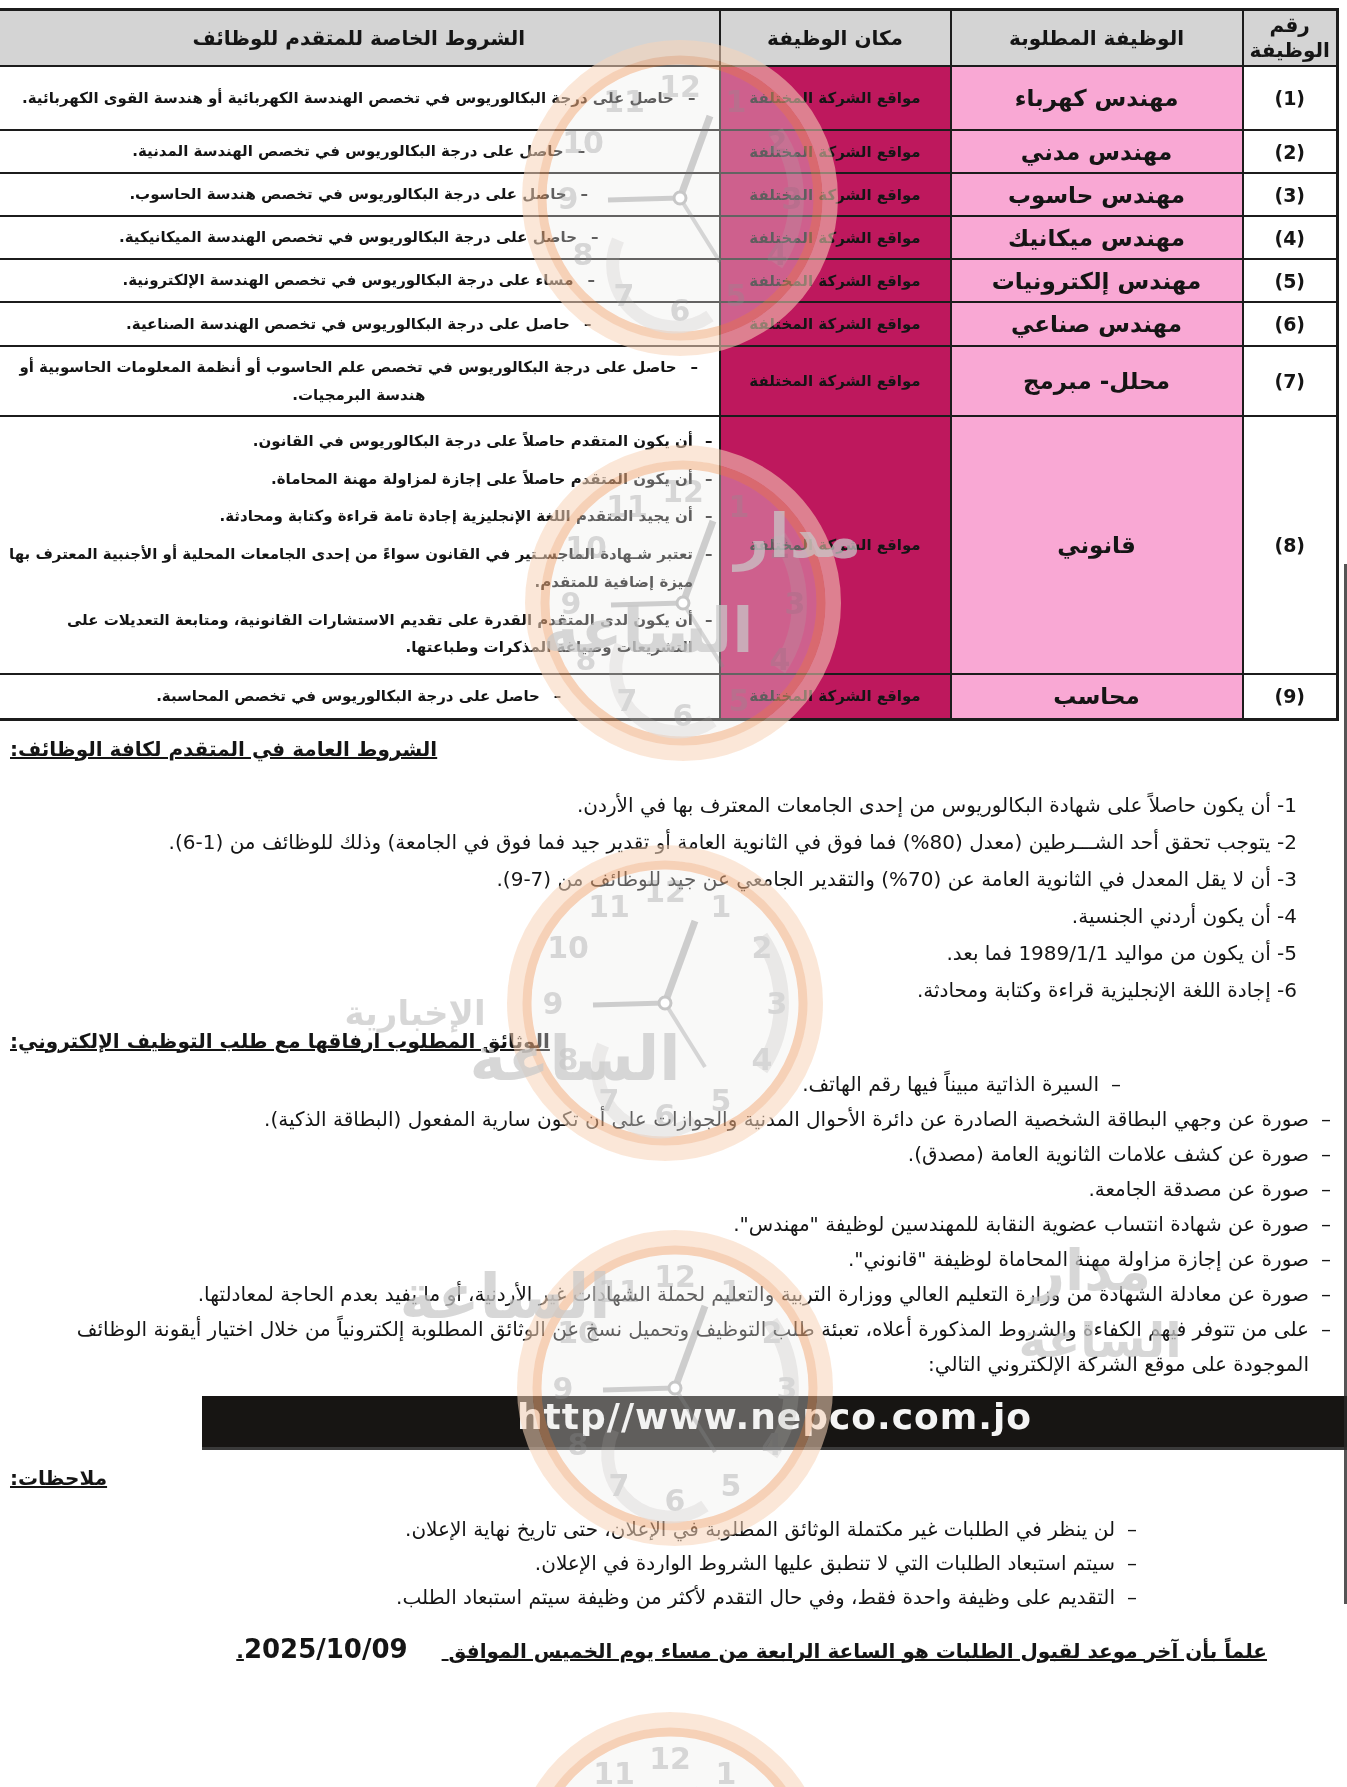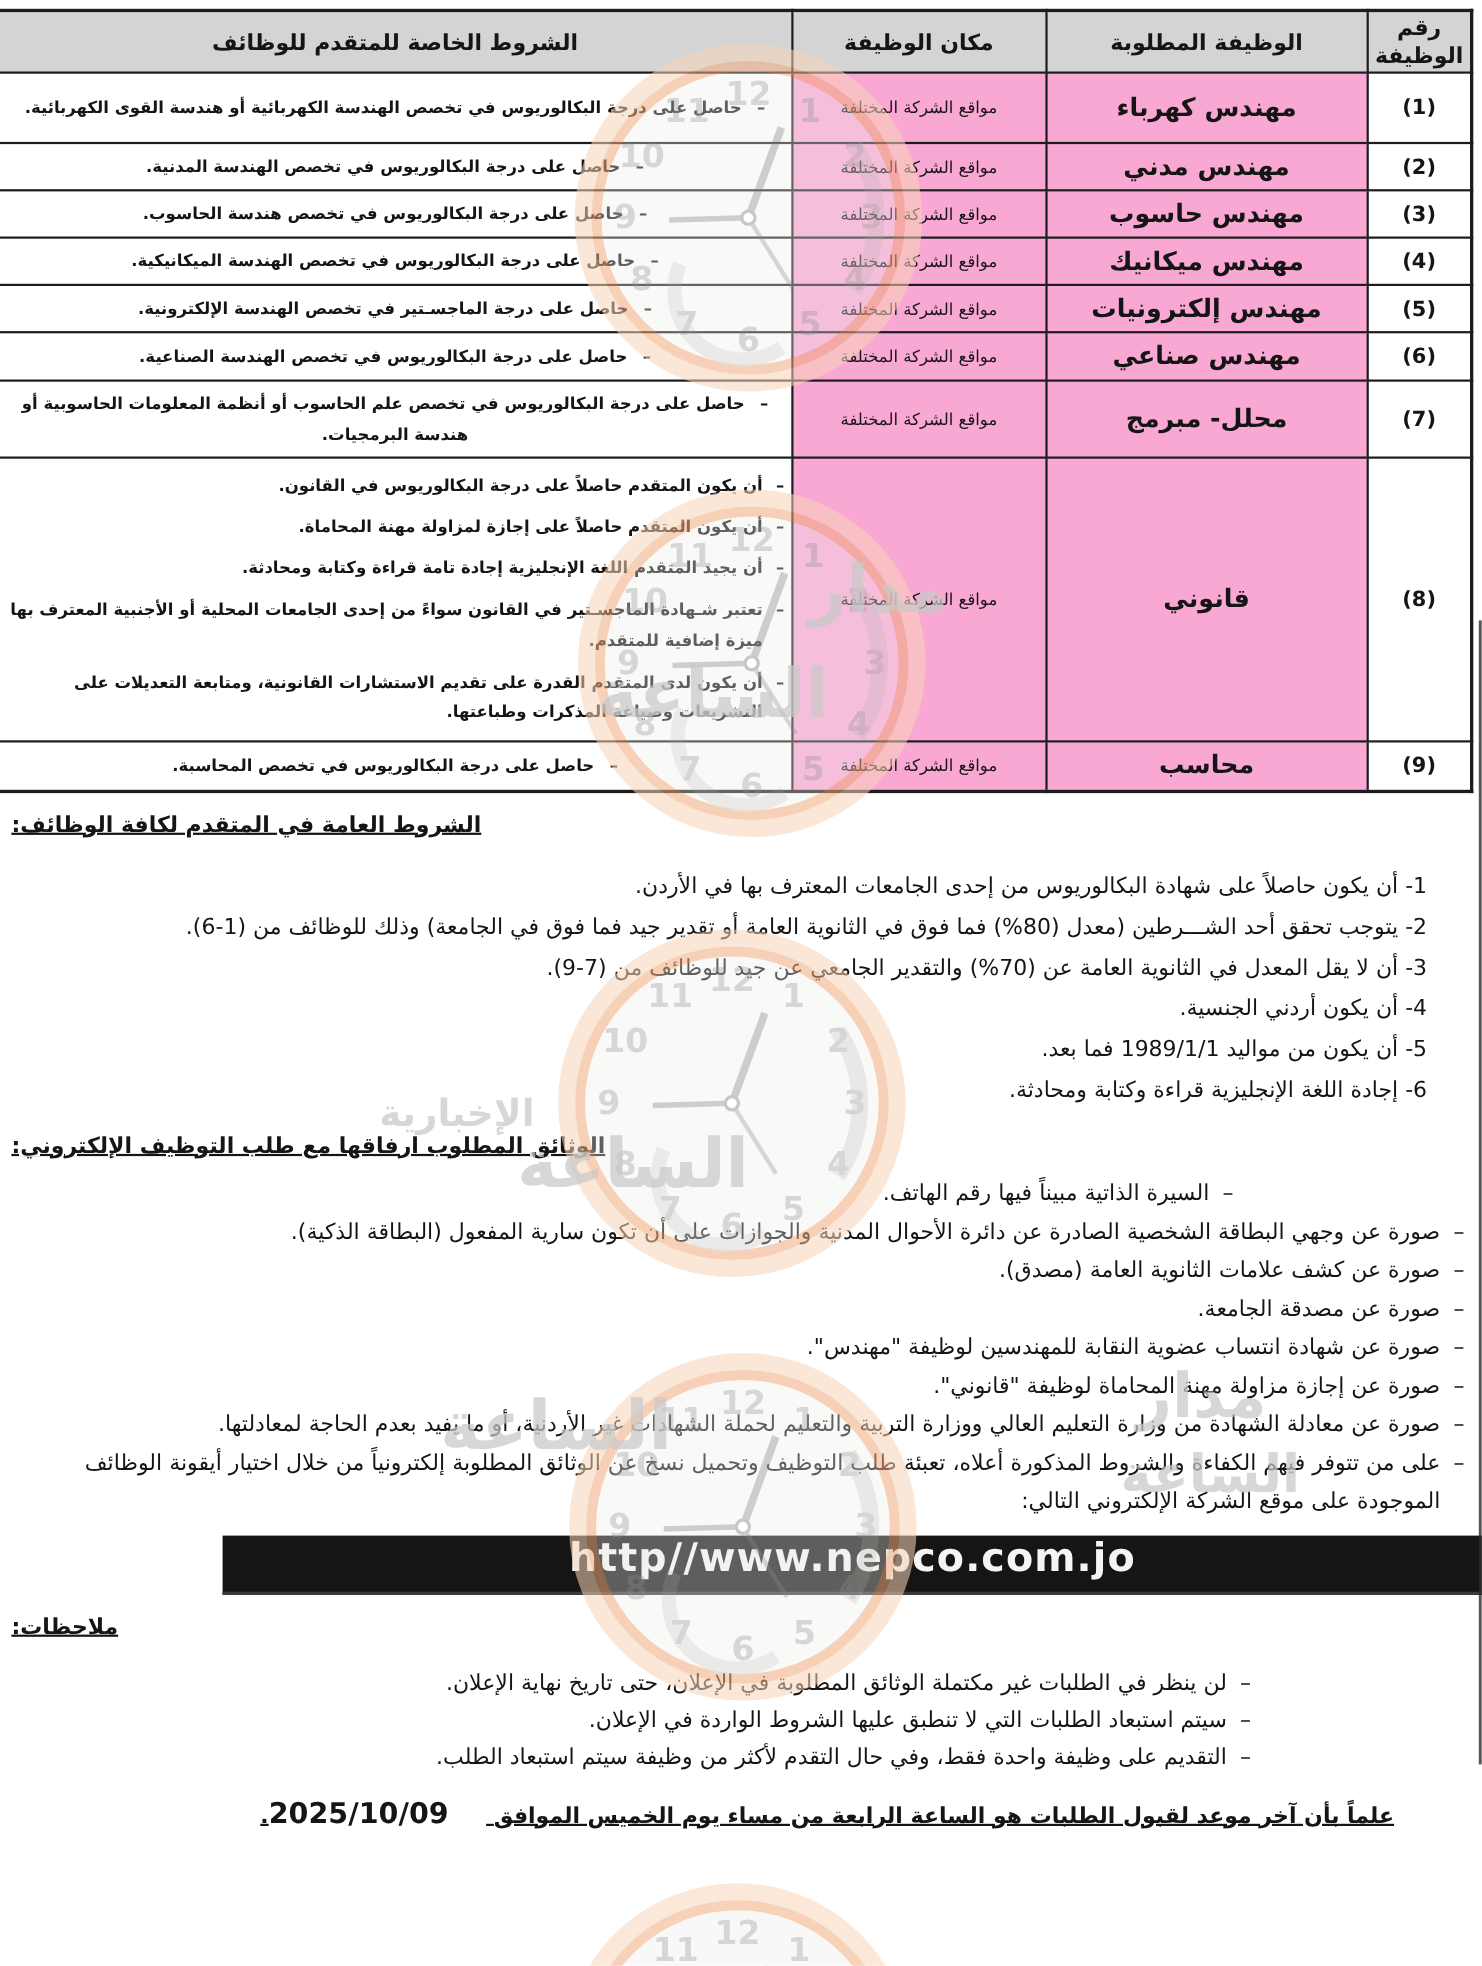--- a/index.html
+++ b/index.html
@@ -19,21 +19,21 @@
   table.jobs th, table.jobs td {
     border:2px solid #1c1c1c; vertical-align:middle;
     padding:2px 6px; text-align:center;
   }
   table.jobs thead th {
     background:#d4d4d4; font-size:20px; font-weight:bold; height:52px; line-height:1.25;
   }
   th.col-num { font-size:18px; }
   td.cell-num { font-size:19px; font-weight:bold; background:#ffffff; }
   td.cell-title { font-size:23px; font-weight:bold; background:#f9a8d4; }
-  td.cell-loc { font-size:15px; font-weight:normal; background:#f9a8d4; }
+  td.cell-loc { font-size:15px; font-weight:bold; background:#be185d; }
   td.cell-cond { font-size:15px; font-weight:bold; background:#ffffff; padding:4px 10px; }
 
   tr.r1 { height:64px; } tr.r2,tr.r3,tr.r4,tr.r5 { height:43px; }
   tr.r6 { height:44px; } tr.r7 { height:70px; } tr.r8 { height:258px; } tr.r9 { height:45px; }
 
   .cond-center { text-align:center; line-height:1.9; }
   .cond-center .dash { margin-left:14px; }
   .hang { display:flex; gap:12px; text-align:right; line-height:1.85; }
   .hang .dash { flex:0 0 auto; }
   .cond-list .hang { margin-bottom:10px; }
@@ -133,21 +133,21 @@
         <td class="cell-loc">مواقع الشركة المختلفة</td>
         <td class="cell-cond">
             <div class="cond-center"><span class="dash">–</span><span>حاصل على درجة البكالوريوس في تخصص الهندسة الميكانيكية.</span></div>
           </td>
       </tr>
       <tr class="r5">
         <td class="cell-num">(5)</td>
         <td class="cell-title">مهندس إلكترونيات</td>
         <td class="cell-loc">مواقع الشركة المختلفة</td>
         <td class="cell-cond">
-            <div class="cond-center"><span class="dash">–</span><span>حاصل على درجة الماجسـتير في تخصص الهندسة الإلكترونية.</span></div>
+            <div class="cond-center"><span class="dash">–</span><span>مساء على درجة البكالوريوس في تخصص الهندسة الإلكترونية.</span></div>
           </td>
       </tr>
       <tr class="r6">
         <td class="cell-num">(6)</td>
         <td class="cell-title">مهندس صناعي</td>
         <td class="cell-loc">مواقع الشركة المختلفة</td>
         <td class="cell-cond">
             <div class="cond-center"><span class="dash">–</span><span>حاصل على درجة البكالوريوس في تخصص الهندسة الصناعية.</span></div>
           </td>
       </tr>

